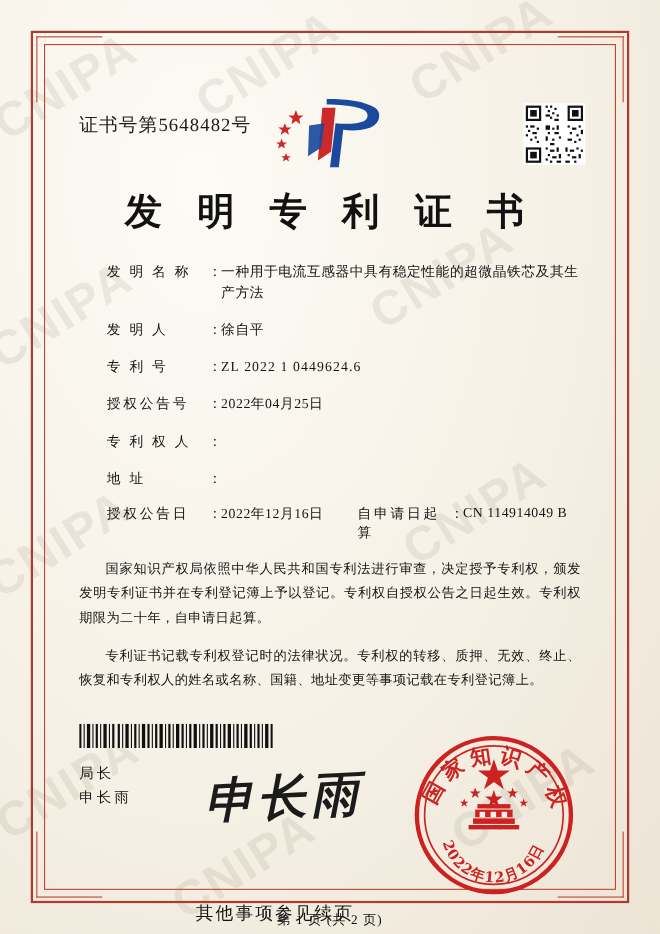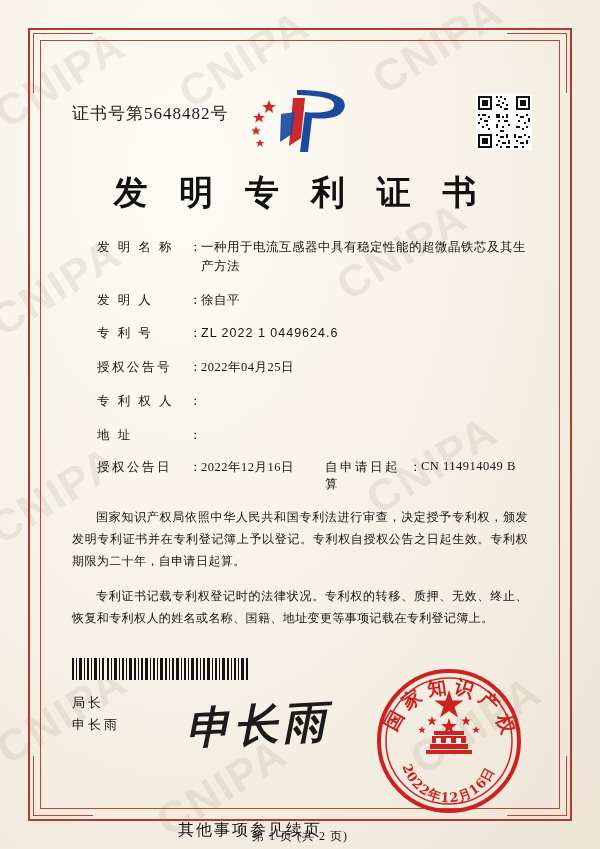--- a/index.html
+++ b/index.html
@@ -75,21 +75,21 @@
     display:flex;align-items:flex-start;
     font-size:12.5px;color:#141414;margin-bottom:15px;line-height:1.5;
   }
   .lbl{
     width:92px;flex:0 0 92px;
     letter-spacing:2.5px;
     margin-left:25px;
   }
   .sep{width:12px;flex:0 0 12px;text-align:center;}
   .val{flex:1;letter-spacing:0.5px;}
-  .val.mono{font-family:Liberation Sans, sans-serif;letter-spacing:1px;}
+  .val.mono{font-family:Liberation Serif, serif;letter-spacing:1px;}
   .row-split{display:flex;font-size:12.5px;color:#141414;margin-bottom:15px;}
   .half{display:flex;flex:1;}
   .half .lbl{width:92px;flex:0 0 92px;letter-spacing:2.5px;}
   .half2 .lbl{width:84px;flex:0 0 84px;letter-spacing:2.5px;}
 
   .para{
     font-size:12px;color:#141414;line-height:1.85;text-indent:24px;
     letter-spacing:0.4px;text-align:justify;
   }
   .paras{position:absolute;left:10px;top:432px;width:456px;}

